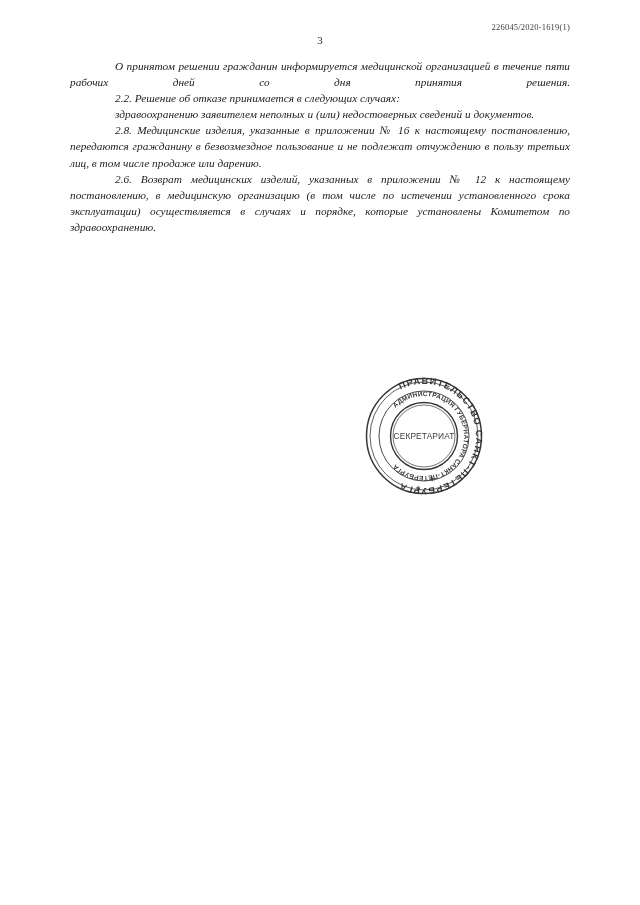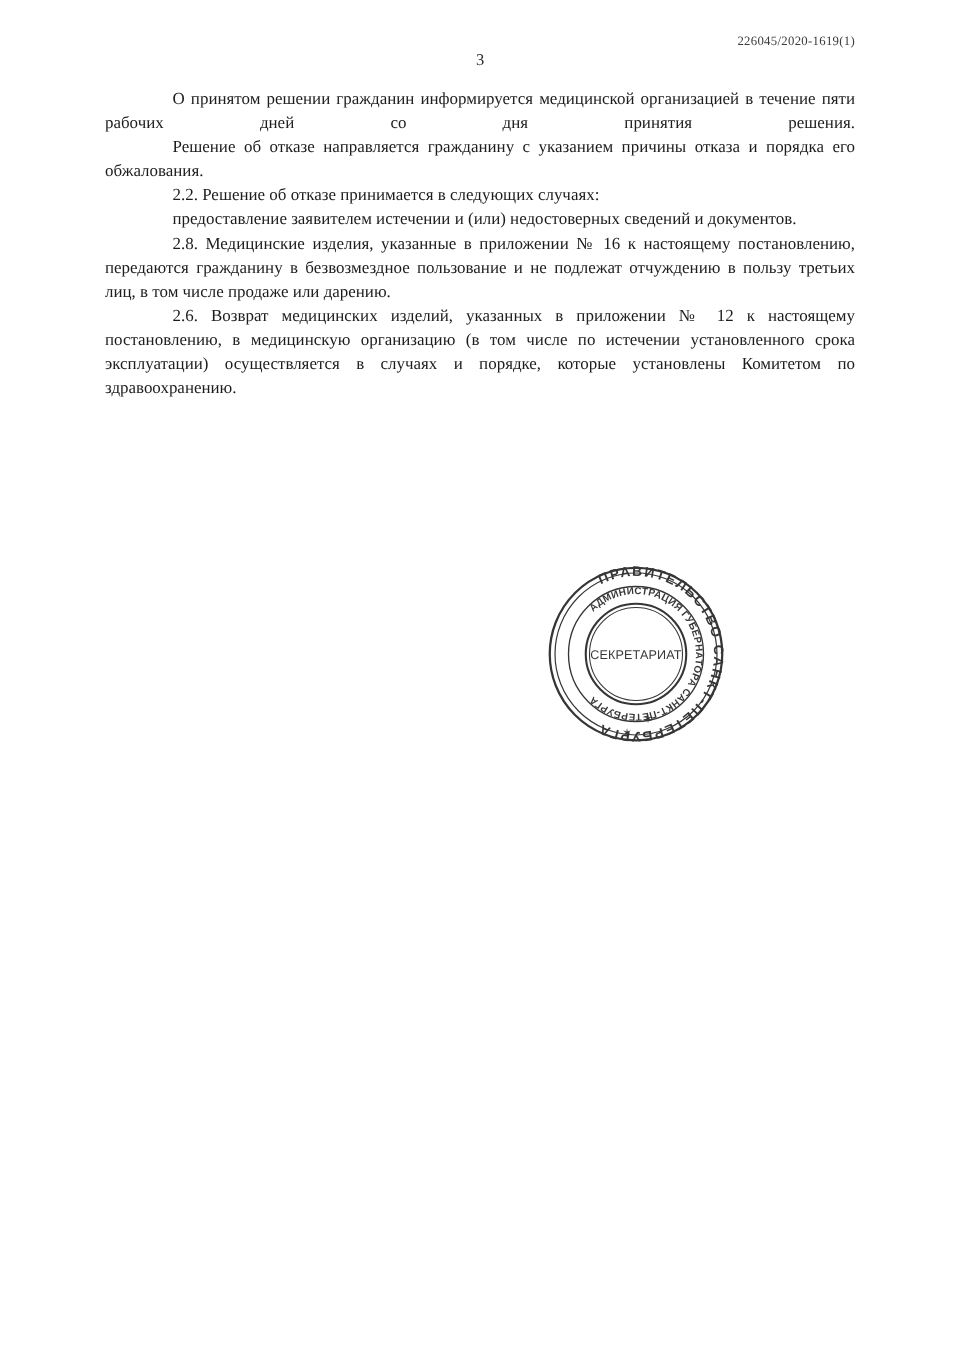--- a/index.html
+++ b/index.html
@@ -56,20 +56,21 @@
   }
 
   .para {
     margin: 0;
     font-size: 11.3px;
     line-height: 16.1px;
     text-align: justify;
     text-align-last: left;
     color: #1c1c1c;
     hyphens: none;
+    font-style: italic;
   }
 
   .para.indent {
     text-indent: 45px;
   }
 
   .para.indent-small {
     text-indent: 45px;
   }
 
@@ -106,26 +107,25 @@
 <div id="page">
 
   <div class="doc-header">226045/2020-1619(1)</div>
 
   <div class="page-number">3</div>
 
   <div class="body-block">
 
     <p class="para indent full-justify">О принятом решении гражданин информируется медицинской организацией в течение пяти рабочих дней со дня принятия решения.</p>
 
-    <p class="para indent">Решение об отказе направляется гражданину с указанием причины отказа и порядка его обжалования.</p>
 
     <p class="para indent">2.2. Решение об отказе принимается в следующих случаях:</p>
 
 
-    <p class="para indent-small">предоставление заявителем истечении и (или) недостоверных сведений и документов.</p>
+    <p class="para indent-small">здравоохранению заявителем неполных и (или) недостоверных сведений и документов.</p>
 
 
     <p class="para indent">2.8. Медицинские изделия, указанные в приложении № 16 к настоящему постановлению, передаются гражданину в безвозмездное пользование и не подлежат отчуждению в пользу третьих лиц, в том числе продаже или дарению.</p>
 
     <p class="para indent">2.6. Возврат медицинских изделий, указанных в приложении № 12 к настоящему постановлению, в медицинскую организацию (в том числе по истечении установленного срока эксплуатации) осуществляется в случаях и порядке, которые установлены Комитетом по здравоохранению.</p>
 
   </div>
 
   <div class="stamp">
     <svg viewBox="0 0 124 124" xmlns="http://www.w3.org/2000/svg">

